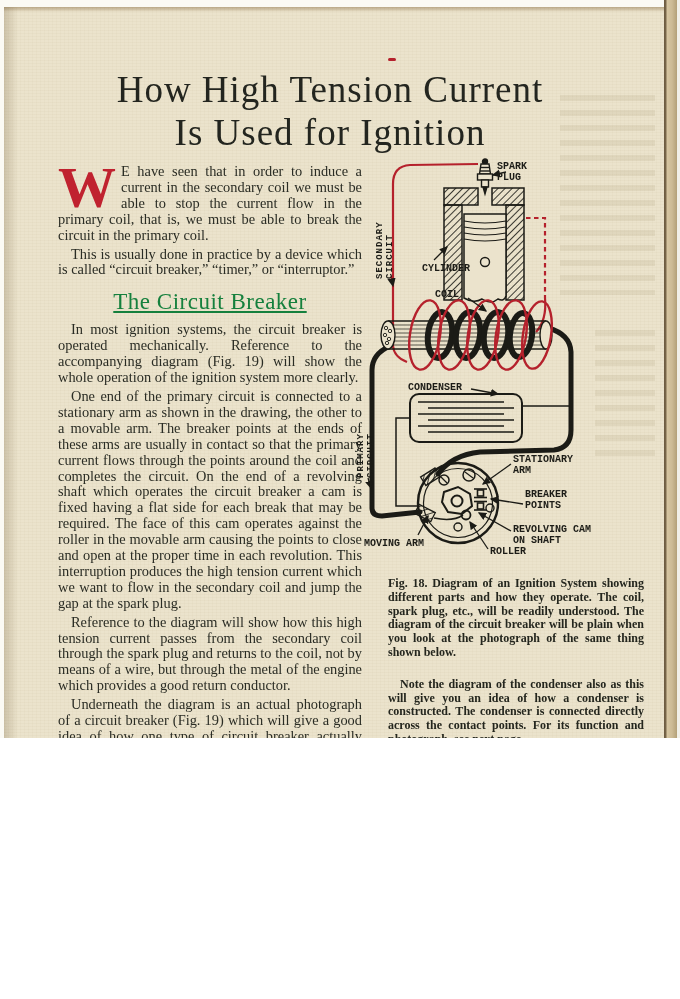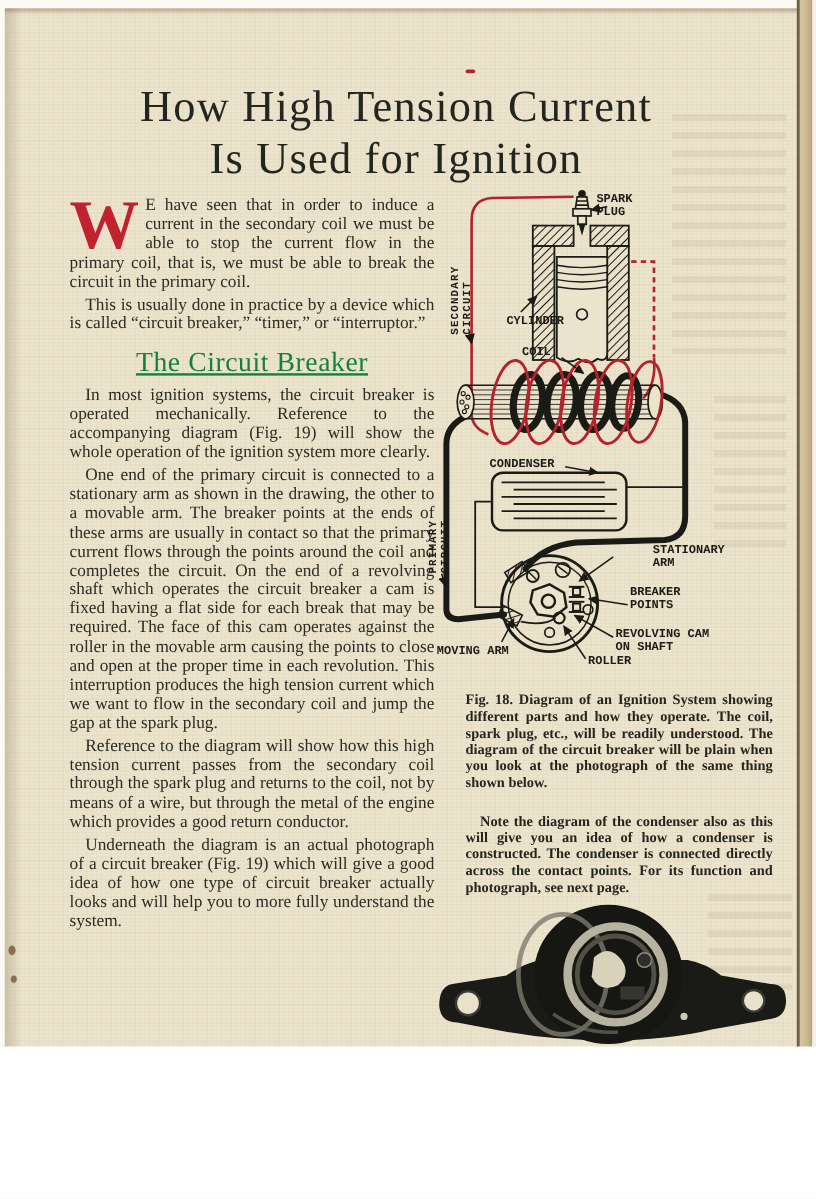--- a/index.html
+++ b/index.html
@@ -1,17 +1,17 @@
 <!DOCTYPE html>
 <html><head>
 <meta charset="utf-8">
 <style>
   html,body{margin:0;padding:0;}
   body{width:680px;height:999px;font-family:"Liberation Serif",serif;}
-  .sheet{position:relative;width:680px;height:872px;background:#fbfaf4;overflow:hidden;}
+  .sheet{position:relative;width:680px;height:738px;background:#fbfaf4;overflow:hidden;}
   .page{position:absolute;left:4px;top:7px;width:662px;height:987px;background:#ebe3cc;
         background-image:
           repeating-linear-gradient(0deg, rgba(150,130,85,0.045) 0 1px, transparent 1px 3px),
           repeating-linear-gradient(90deg, rgba(150,130,85,0.035) 0 1px, transparent 1px 4px);}
   .edge-top{position:absolute;left:0;top:0;width:100%;height:5px;
         background:linear-gradient(180deg, rgba(125,95,50,.45), rgba(125,95,50,0));}
   .edge-left{position:absolute;left:0;top:0;width:14px;height:100%;
         background:linear-gradient(90deg, rgba(95,75,40,.22), rgba(95,75,40,0));}
   .edge-bottom{position:absolute;left:0;bottom:0;width:100%;height:9px;
         background:linear-gradient(0deg, rgba(110,85,45,.28), rgba(110,85,45,0));}
@@ -230,21 +230,21 @@
         <path d="M 130 391 L 112 364" marker-end="url(#ah)"></path>
         <path d="M 60 377 L 70 358" marker-end="url(#ah)"></path>
       </g>
     </svg>
 
     <div class="dlabel" style="left:139px;top:3px;">SPARK
 PLUG</div>
     <div class="dlabel" style="left:64px;top:105px;font-family:Liberation Mono, monospace;">CYLINDER</div>
     <div class="dlabel" style="left:77px;top:131px;">COIL</div>
     <div class="dlabel" style="left:50px;top:224px;">CONDENSER</div>
-    <div class="dlabel" style="left:155px;top:296px;margin-left:31px;">STATIONARY
+    <div class="dlabel" style="left:155px;top:296px;">STATIONARY
 ARM</div>
     <div class="dlabel" style="left:167px;top:331px;">BREAKER
 POINTS</div>
     <div class="dlabel" style="left:155px;top:366px;">REVOLVING CAM
 ON SHAFT</div>
     <div class="dlabel" style="left:132px;top:388px;">ROLLER</div>
     <div class="dlabel" style="left:6px;top:380px;">MOVING ARM</div>
     <div class="vlabel" style="left:17px;top:16px;height:105px;">SECONDARY CIRCUIT</div>
     <div class="vlabel" style="left:-2px;top:228px;height:92px;">PRIMARY CIRCUIT</div>
   </div>

